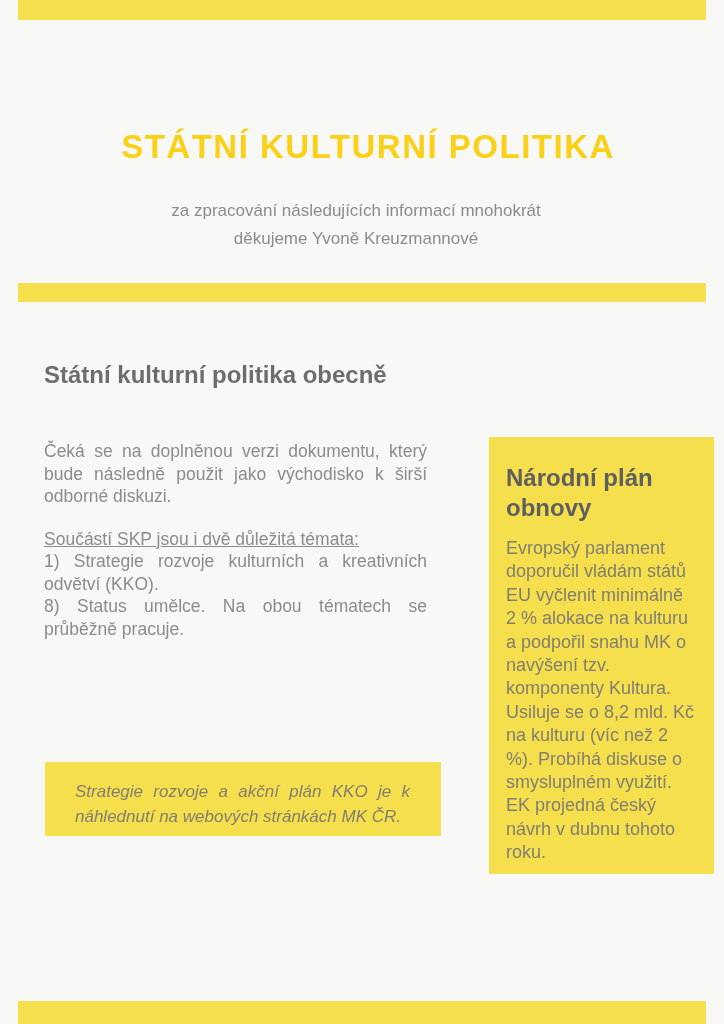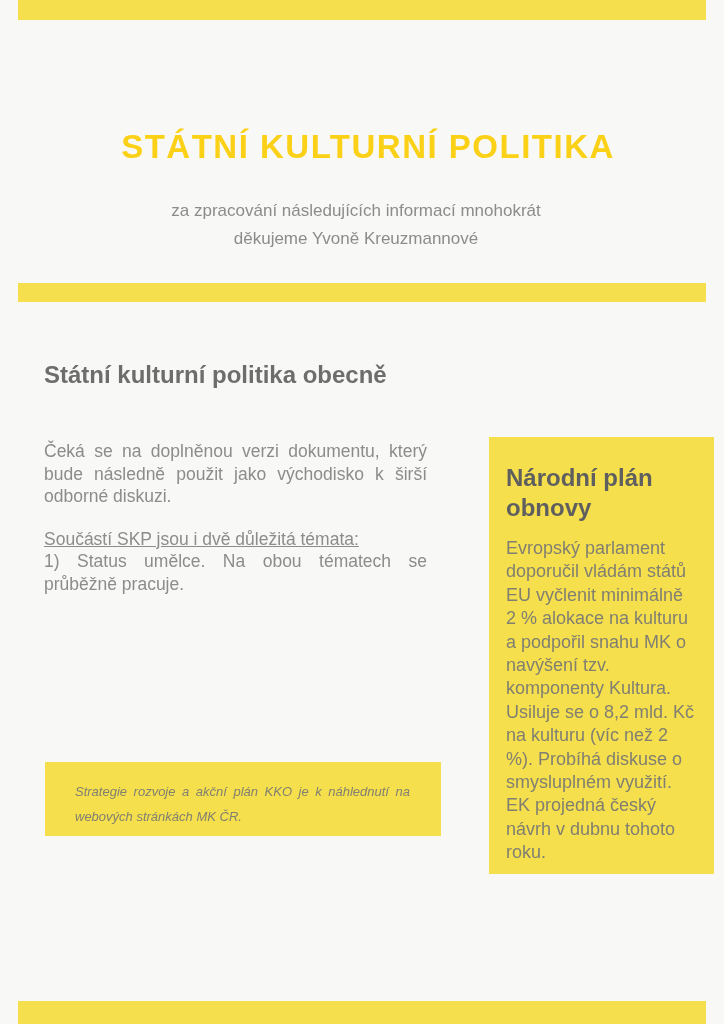--- a/index.html
+++ b/index.html
@@ -71,21 +71,21 @@
     left: 45px;
     top: 762px;
     width: 396px;
     height: 74px;
     box-sizing: border-box;
     background: var(--box-yellow, #f5df4d);
     padding: 17px 31px 0 30px;
   }
   .note-box .note-text {
     margin: 0;
-    font-size: 13px;
+    font-size: 17px;
     line-height: 25px;
     font-style: italic;
     text-align: justify;
     color: var(--on-yellow-gray, #807f71);
   }
 
   .sidebar-box {
     position: absolute;
     left: 453px;
     top: 437px;
@@ -123,21 +123,22 @@
   <div class="doc-subtitle">za zpracování následujících informací mnohokrát
 děkujeme Yvoně Kreuzmannové</div>
 
   <div class="accent-bar bar-mid"></div>
 
   <h2 class="main-heading">Státní kulturní politika obecně</h2>
 
   <div class="body-col">
     <p>Čeká se na doplněnou verzi dokumentu, který bude následně použit jako východisko k širší odborné diskuzi.</p>
     <p class="gap-above">Součástí SKP jsou i dvě důležitá témata:</p>
-    <p>1) Status umělce. Na obou tématech se průběžně pracuje.</p>
+    <p>1) Strategie rozvoje kulturních a kreativních odvětví (KKO).</p>
+    <p>8) Status umělce. Na obou tématech se průběžně pracuje.</p>
   </div>
 
   <div class="note-box">
     <p class="note-text">Strategie rozvoje a akční plán KKO je k náhlednutí na webových stránkách MK ČR.</p>
   </div>
 
   <div class="sidebar-box">
     <h3 class="sidebar-heading">Národní plán obnovy</h3>
     <p class="sidebar-body">Evropský parlament doporučil vládám států EU vyčlenit minimálně 2 % alokace na kulturu a podpořil snahu MK o navýšení tzv. komponenty Kultura. Usiluje se o 8,2 mld. Kč na kulturu (víc než 2 %). Probíhá diskuse o smysluplném využití. EK projedná český návrh v dubnu tohoto roku.</p>
   </div>

